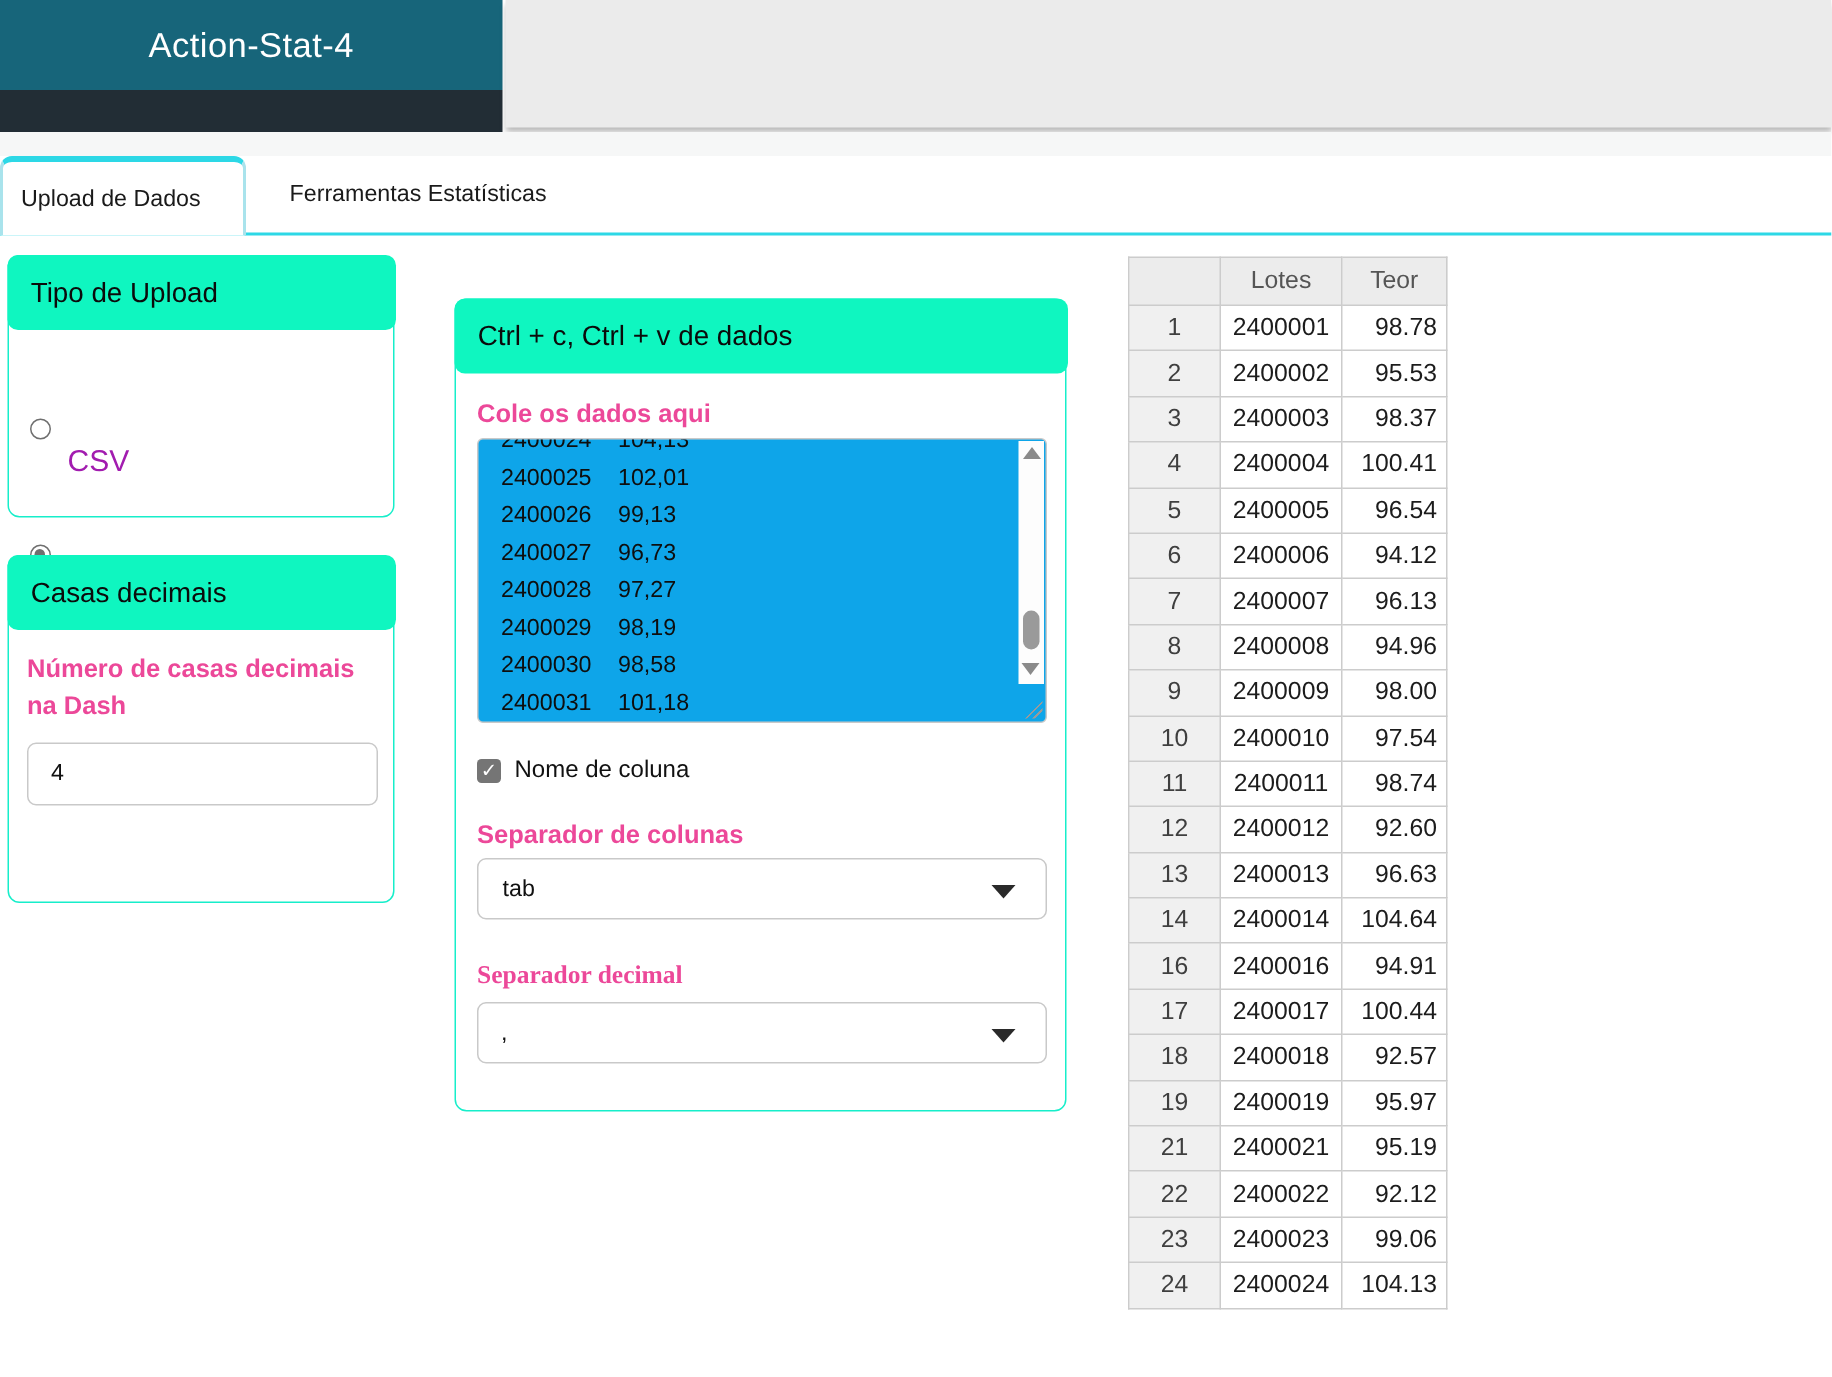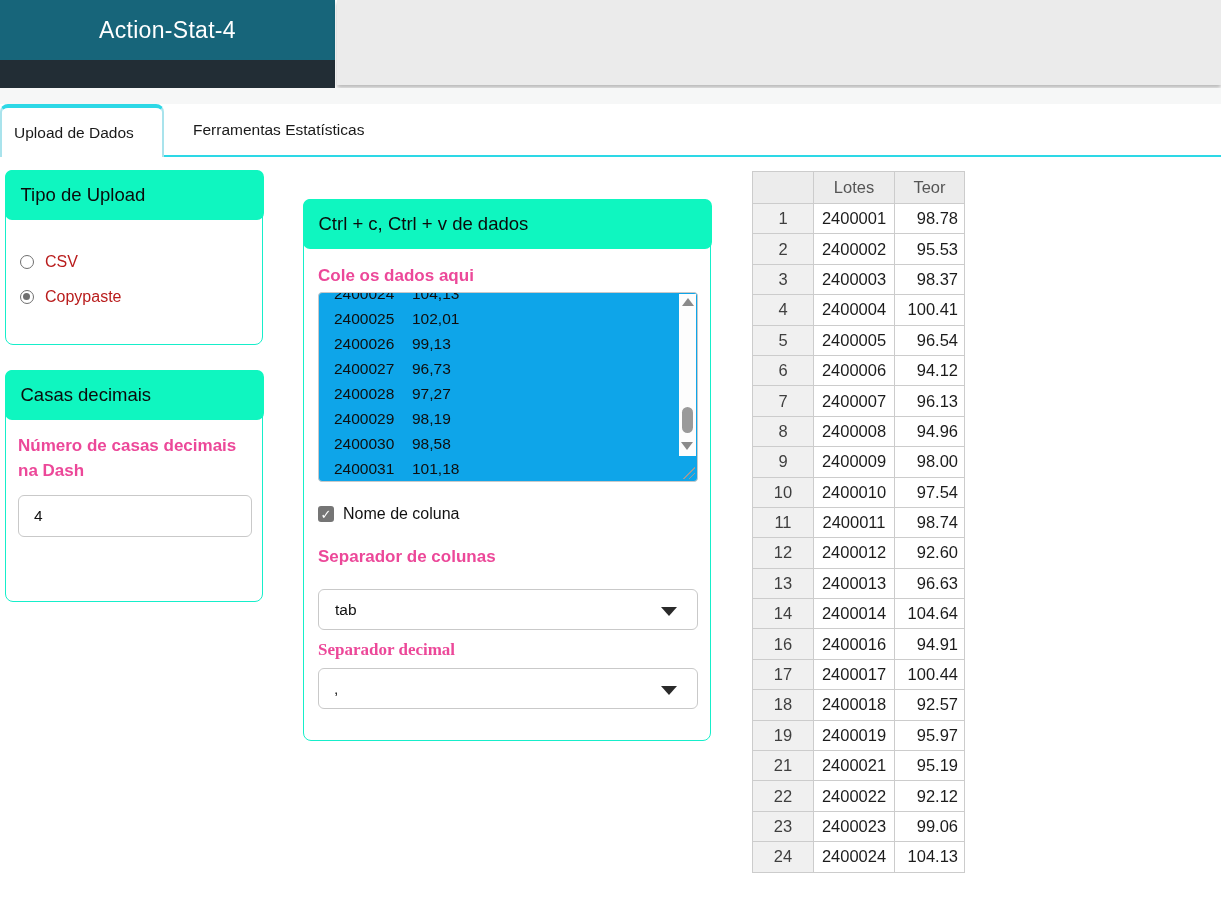--- a/index.html
+++ b/index.html
@@ -31,21 +31,21 @@
   .card{position:absolute;background:#fff;border:1.5px solid #16eeca;border-radius:8px;box-sizing:border-box;}
   .card-h{background:#0ff6c0;border-radius:7px;height:50px;display:flex;align-items:center;
     padding-left:16px;font-size:18.5px;color:#0b0b0b;margin:-1.5px -1.5px 0 -1.5px;}
   .lbl{font-weight:bold;font-size:17px;color:#ec4899;line-height:25px;}
 
   
   .radio-row{display:flex;align-items:center;margin-bottom:17px;cursor:pointer;}
   .radio{width:14px;height:14px;border:1.8px solid #6f6f6f;border-radius:50%;background:#fff;
     margin-right:11px;position:relative;box-sizing:border-box;flex:0 0 auto;}
   .radio.sel::after{content:"";position:absolute;left:2px;top:2px;width:7px;height:7px;border-radius:50%;background:#6f6f6f;}
-  .radio-lbl{font-size:16px;color:#b91c1c;}
+  .radio-lbl{font-size:20px;color:#a21caf;margin-top:44px;}
   .chk{width:16px;height:16px;background:#757575;border-radius:3px;color:#fff;font-size:13px;
     display:flex;align-items:center;justify-content:center;margin-right:9px;flex:0 0 auto;cursor:pointer;}
 
   
   .tinput{box-sizing:border-box;border:1px solid #c9c9c9;border-radius:6px;height:42px;width:234px;
     font-size:15.5px;padding-left:15px;color:#111;font-family:inherit;background:#fff;}
   .selbox{position:relative;box-sizing:border-box;border:1px solid #c9c9c9;border-radius:6px;height:41px;width:380px;
     display:flex;align-items:center;padding-left:15px;font-size:15.5px;color:#111;background:#fff;cursor:pointer;}
   .caret{position:absolute;right:20px;top:17px;width:0;height:0;
     border-left:8px solid transparent;border-right:8px solid transparent;border-top:9px solid #2a2a2a;}
@@ -136,21 +136,21 @@
     </div>
     <div class="grip"></div>
   </div>
 
   <div style="position:absolute;left:14px;top:305px;display:flex;align-items:center;">
     <div class="chk">✓</div>
     <span style="font-size:16px;">Nome de coluna</span>
   </div>
 
   <div class="lbl" style="position:absolute;left:14px;top:344px;">Separador de colunas</div>
-  <div class="selbox" style="position:absolute;left:14px;top:389px;padding-left:16px;">
+  <div class="selbox" style="position:absolute;left:14px;top:372px;padding-left:16px;">
     <span>tab</span>
     <span class="caret"></span>
   </div>
 
   <div class="lbl" style="position:absolute;left:14px;top:437px;font-family:Liberation Serif, serif;">Separador decimal</div>
   <div class="selbox" style="position:absolute;left:14px;top:468px;">
     <span>,</span>
     <span class="caret"></span>
   </div>
 </div>

